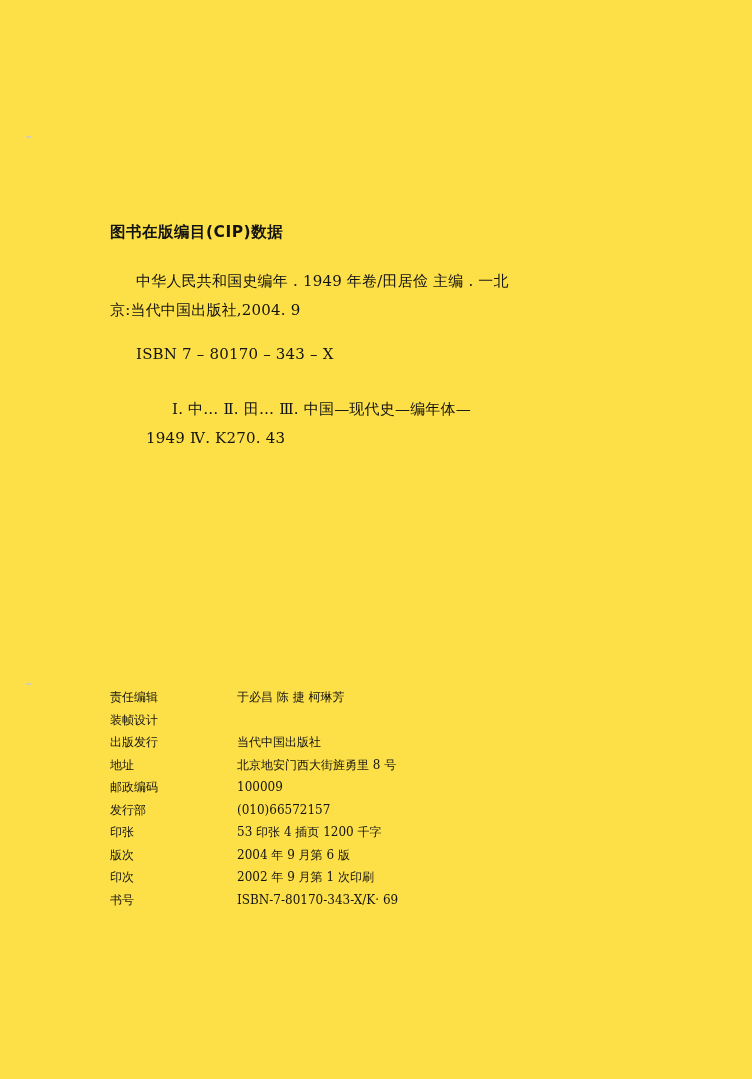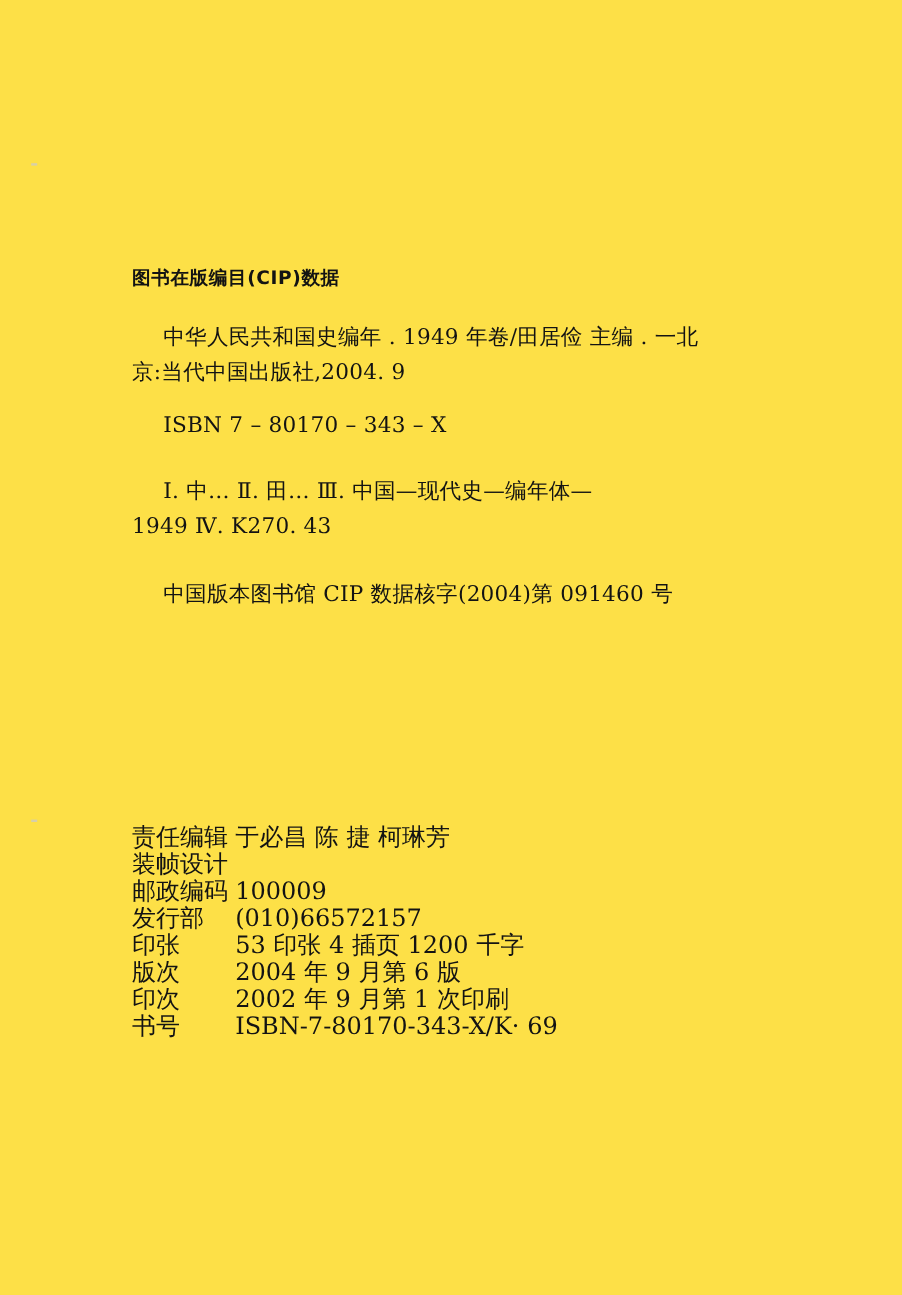--- a/index.html
+++ b/index.html
@@ -45,68 +45,70 @@
 
   .cip-title {
     font-family: "DejaVu Sans", "Liberation Sans", sans-serif;
     font-weight: bold;
     font-size: 15.5px;
     letter-spacing: .5px;
     margin: 0 0 26px 0;
   }
 
   .cip-para {
-    font-size: 18px;
+    font-size: 15px;
     line-height: 25px;
     margin: 0 0 4px 0;
     letter-spacing: .2px;
   }
   .indent { text-indent: 26px; }
 
   .cip-para.isbn {
     margin-top: 19px;
     text-indent: 26px;
   }
 
   .cip-classify {
     margin-top: 30px;
+    margin-left: 36px;
   }
   .cip-classify .line2 {
     margin-top: 2px;
   }
 
   .cip-check {
     margin-top: 32px;
     text-indent: 26px;
   }
 
   
   .colophon {
     position: absolute;
     left: 110px;
     top: 686px;
     width: 520px;
-    font-size: 20px;
+    font-size: 12px;
     line-height: 22.5px;
   }
   .col-row {
     display: flex;
     align-items: baseline;
     white-space: nowrap;
   }
   .col-label {
     width: 78px;
     flex: 0 0 78px;
     display: flex;
     justify-content: space-between;
     letter-spacing: 0;
   }
   .col-value {
     flex: 1 1 auto;
     padding-left: 8px;
+    margin-left: 41px;
   }
 </style>
 </head>
 <body>
 
 <div class="page">
 
   <div class="scan-mark m1"></div>
   <div class="scan-mark m2"></div>
 
@@ -115,30 +117,37 @@
 
     <p class="cip-para indent">中华人民共和国史编年 . 1949 年卷/田居俭 主编 . 一北</p>
     <p class="cip-para">京:当代中国出版社,2004. 9</p>
     <p class="cip-para isbn">ISBN 7 – 80170 – 343 – X</p>
 
     <div class="cip-classify">
       <p class="cip-para indent">Ⅰ. 中…   Ⅱ. 田…   Ⅲ. 中国—现代史—编年体—</p>
       <p class="cip-para line2">1949   Ⅳ. K270. 43</p>
     </div>
 
-    <p class="cip-para cip-check">中国版本图书馆 CIP 数据核字(2004)第 091460 号</p>
   </div>
 
   <div class="colophon">
     <div class="col-row">
       <span class="col-label">责任编辑</span>
       <span class="col-value">于必昌   陈   捷   柯琳芳</span>
     </div>
     <div class="col-row">
       <span class="col-label">装帧设计</span>
+    </div>
+    <div class="col-row">
+      <span class="col-label">出版发行</span>
+      <span class="col-value">当代中国出版社</span>
+    </div>
+    <div class="col-row">
+      <span class="col-label">地址</span>
+      <span class="col-value">北京地安门西大街旌勇里 8 号</span>
     </div>
     <div class="col-row">
       <span class="col-label">邮政编码</span>
       <span class="col-value">100009</span>
     </div>
     <div class="col-row">
       <span class="col-label">发行部</span>
       <span class="col-value">(010)66572157</span>
     </div>
     <div class="col-row">

